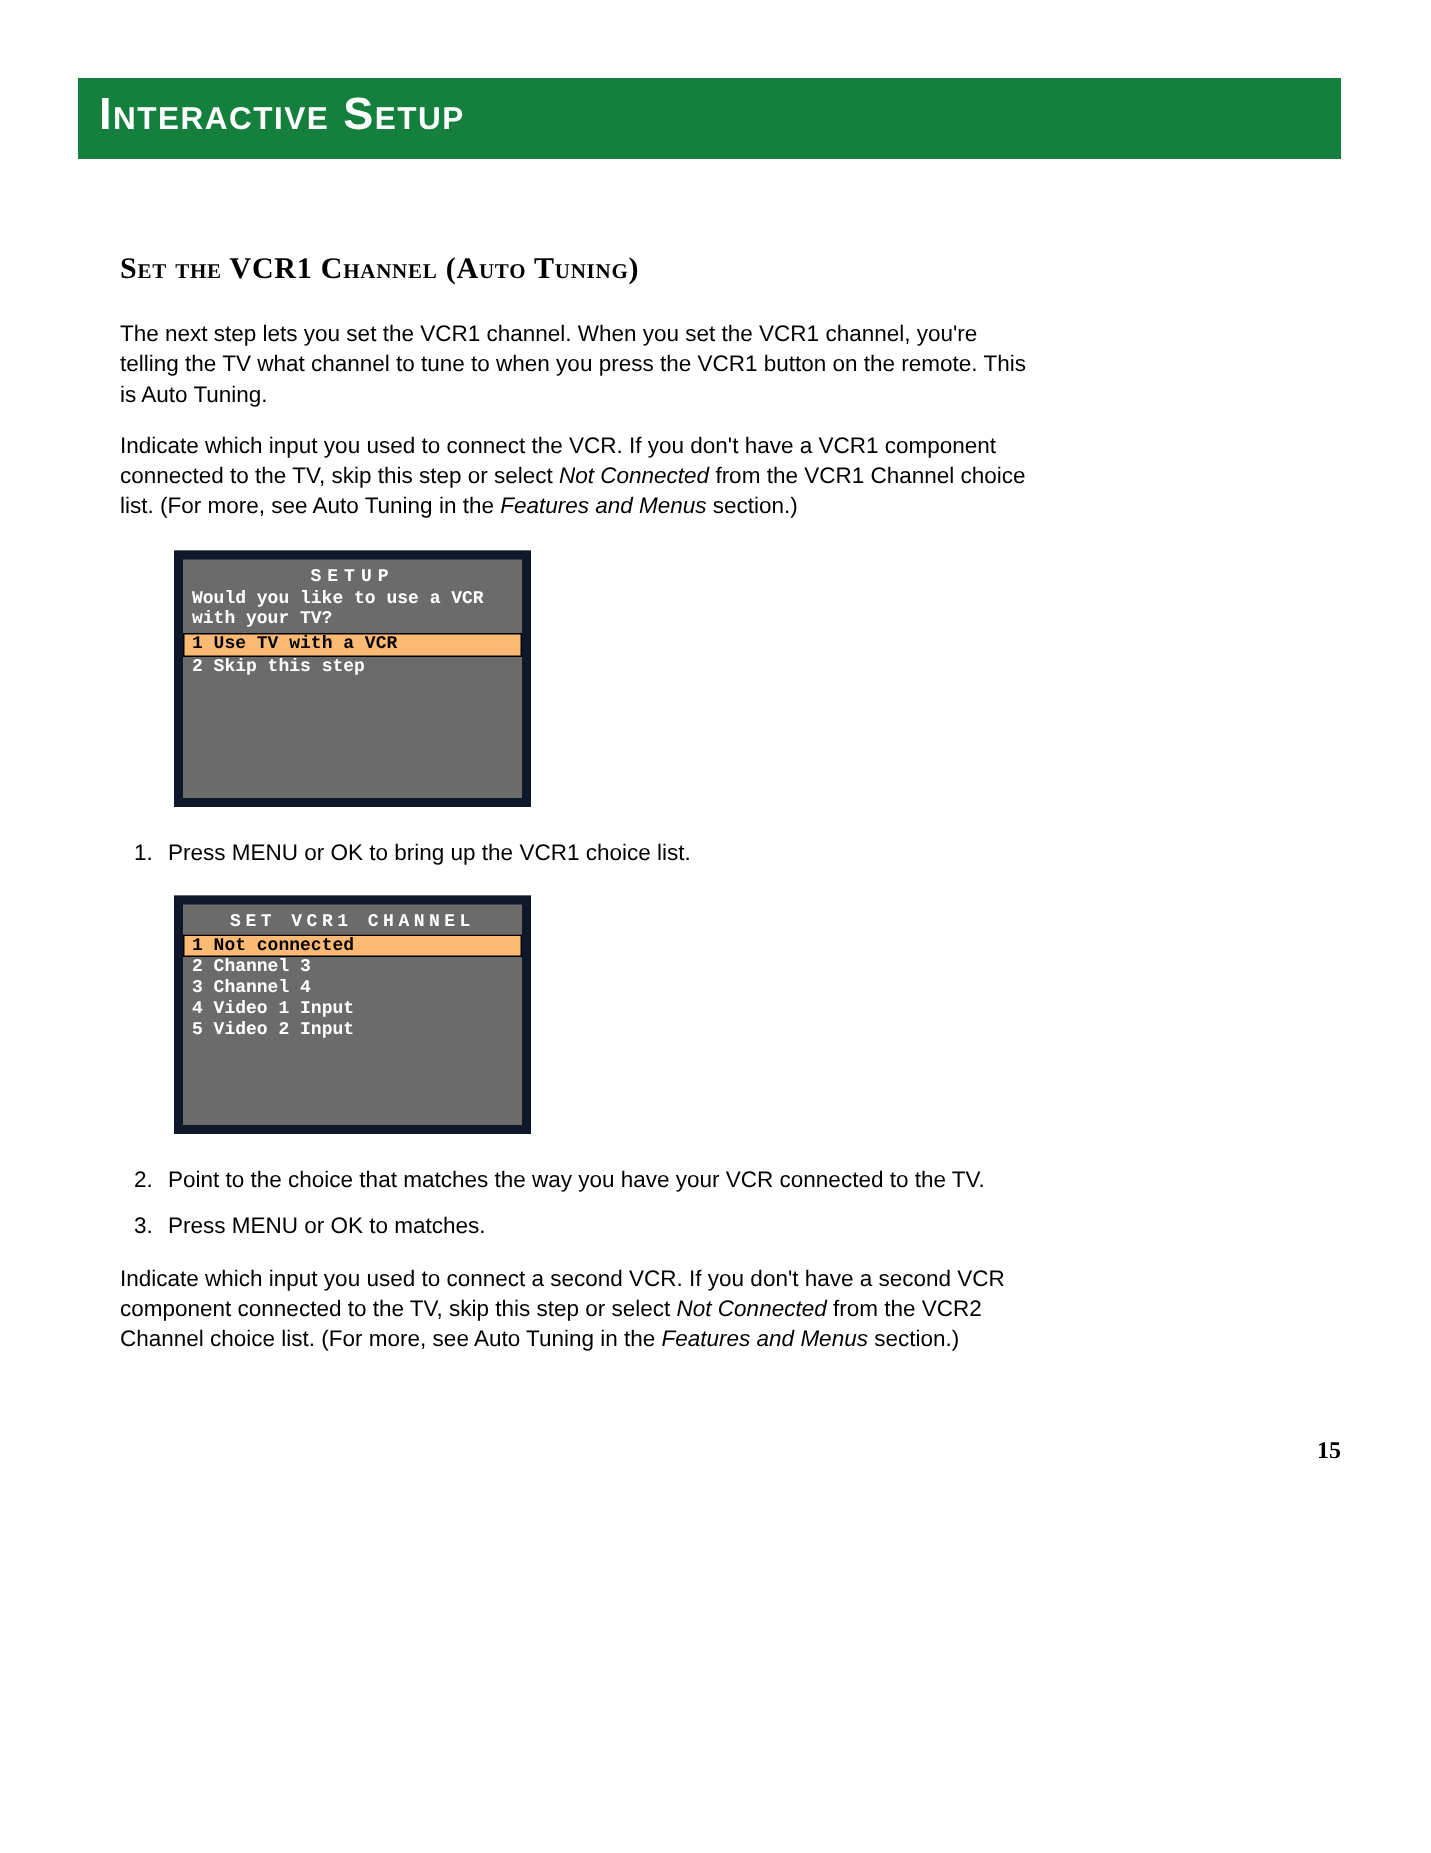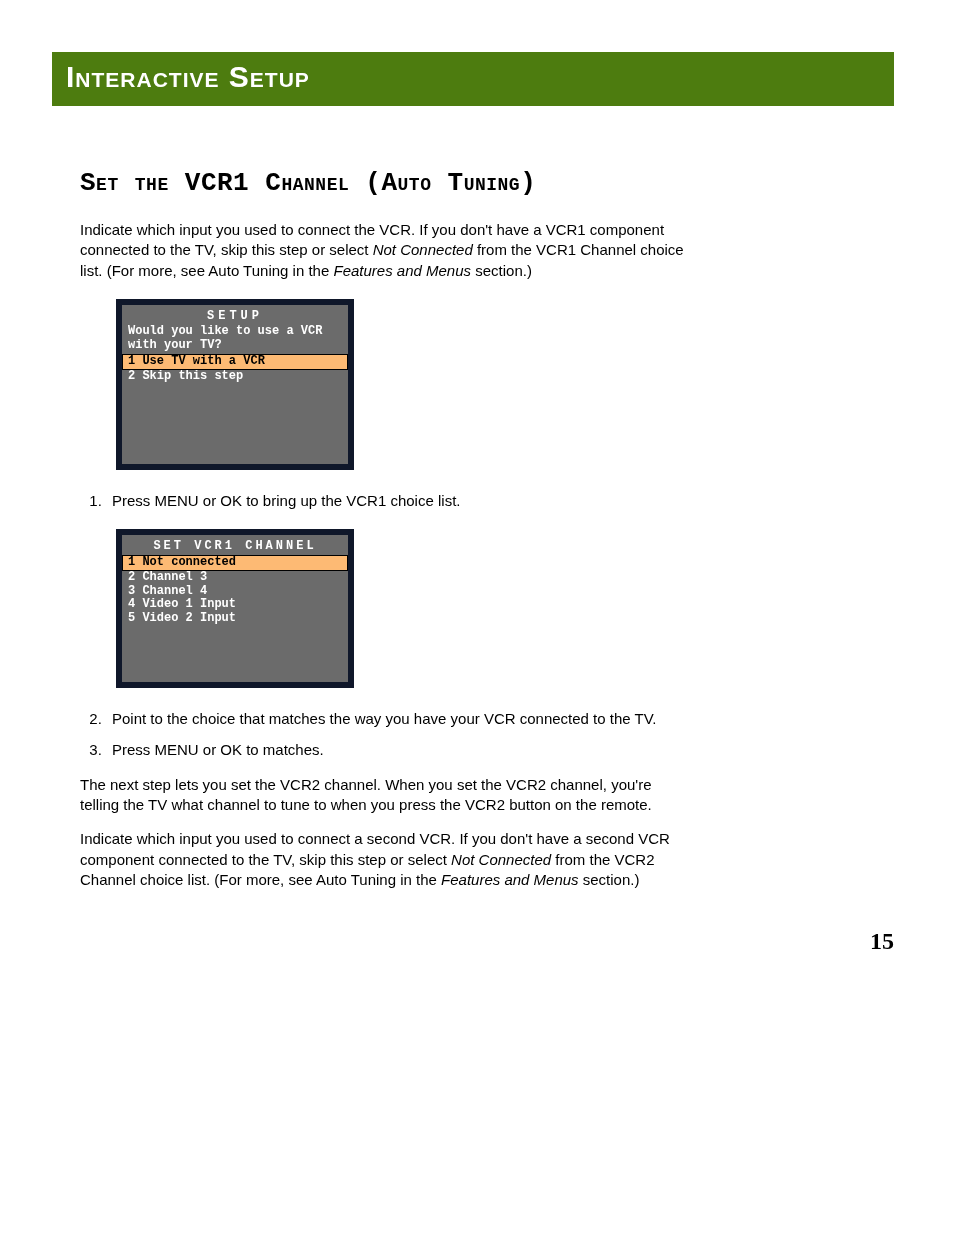--- a/index.html
+++ b/index.html
@@ -7,37 +7,37 @@
     padding: 0;
     background: #fff;
     font-family: "Segoe UI", "Helvetica Neue", Arial, sans-serif;
     color: #000;
     width: 954px;
   }
   .page {
     padding: 52px 60px 40px 52px;
   }
   .title-bar {
-    background: #4d7c0f;
+    background: #15803d;
     color: #fff;
     padding: 8px 14px 12px 14px;
     font-family: "Arial Black", "Impact", sans-serif;
     font-weight: 900;
     font-size: 30px;
     letter-spacing: 1px;
     font-variant: small-caps;
   }
   .content {
     padding-left: 28px;
     padding-right: 200px;
   }
   .section-heading {
-    font-family: Liberation Mono, monospace;
+    font-family: Liberation Serif, serif;
     font-weight: 900;
-    font-size: 26px;
+    font-size: 20px;
     letter-spacing: 0.5px;
     font-variant: small-caps;
     margin-top: 62px;
     margin-bottom: 22px;
   }
   .body-text {
     font-size: 15px;
     line-height: 1.35;
     margin-bottom: 14px;
   }
@@ -86,36 +86,37 @@
   }
   ol.steps li {
     padding-left: 6px;
     margin-bottom: 10px;
   }
   .page-number {
     position: relative;
     text-align: right;
     font-family: "Georgia", serif;
     font-weight: bold;
-    font-size: 24px;
+    font-size: 16px;
     padding-right: 0px;
-    margin-top: 38px;
+    margin-top: 56px;
   }
 </style>
 </head>
 <body>
 
 <div class="page">
 
   <div class="title-bar">Interactive Setup</div>
 
   <div class="content">
 
     <div class="section-heading">Set the VCR1 Channel (Auto Tuning)</div>
 
+    <div class="body-text">The next step lets you set the VCR1 channel. When you set the VCR1 channel, you're telling the TV what channel to tune to when you press the VCR1 button on the remote. This is Auto Tuning.</div>
 
     <div class="body-text">
       <span>Indicate which input you used to connect the VCR.  If you don't have a VCR1 component connected to the TV, skip this step or select </span><span class="italic">Not Connected</span><span> from the VCR1 Channel choice list. (For more, see Auto Tuning in the </span><span class="italic">Features and Menus</span><span> section.)</span>
     </div>
 
     <div class="osd">
       <div class="osd-title">SETUP</div>
       <div class="osd-prompt">Would you like to use a VCR with your TV?</div>
       <div class="osd-item selected">
         <span>1</span>
@@ -156,21 +157,20 @@
       </div>
       <div class="osd-pad" style="height:56px"></div>
     </div>
 
     <ol class="steps" start="2">
       <li>Point to the choice that matches the way you have your VCR connected to the TV.</li>
       <li>Press MENU or OK to matches.</li>
     </ol>
 
 
-    <div class="body-text">The next step lets you set the VCR2 channel. When you set the VCR2 channel, you're telling the TV what channel to tune to when you press the VCR2 button on the remote.</div>
 
     <div class="body-text">
       <span>Indicate which input you used to connect a second VCR.  If you don't have a second VCR component connected to the TV, skip this step or select </span><span class="italic">Not Connected</span><span> from the VCR2 Channel choice list. (For more, see Auto Tuning in the </span><span class="italic">Features and Menus</span><span> section.)</span>
     </div>
 
   </div>
 
   <div class="page-number">15</div>
 </div>
 

